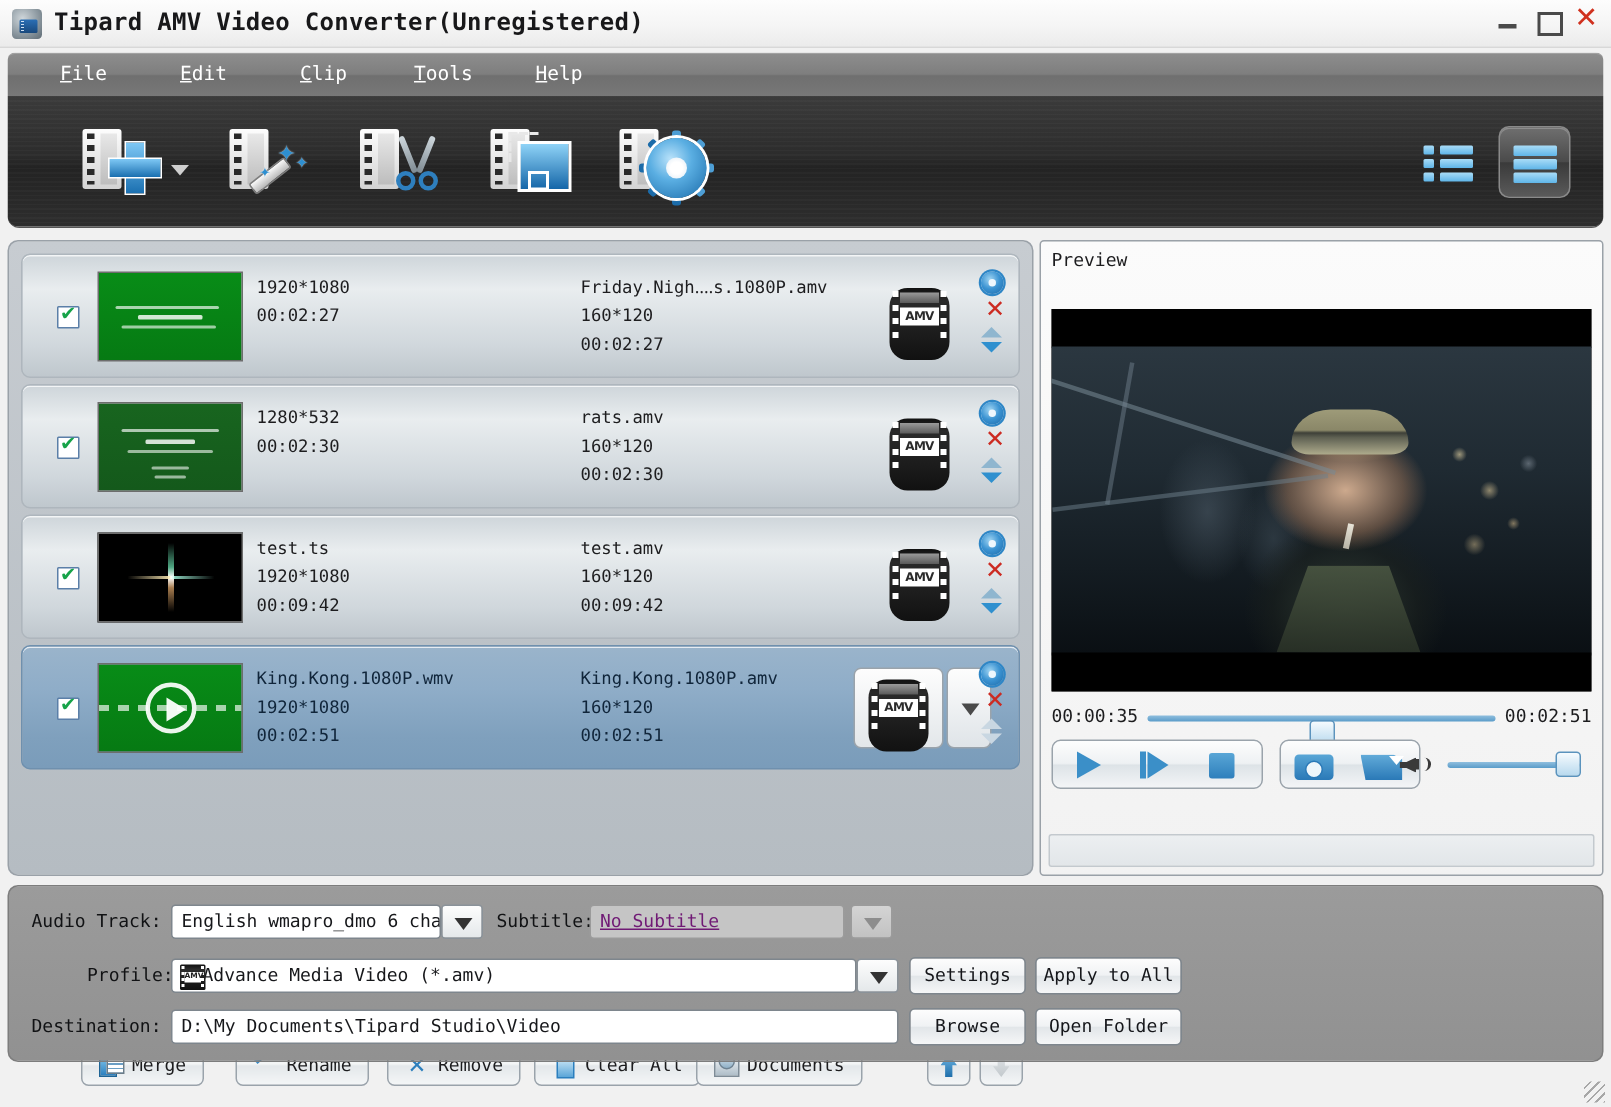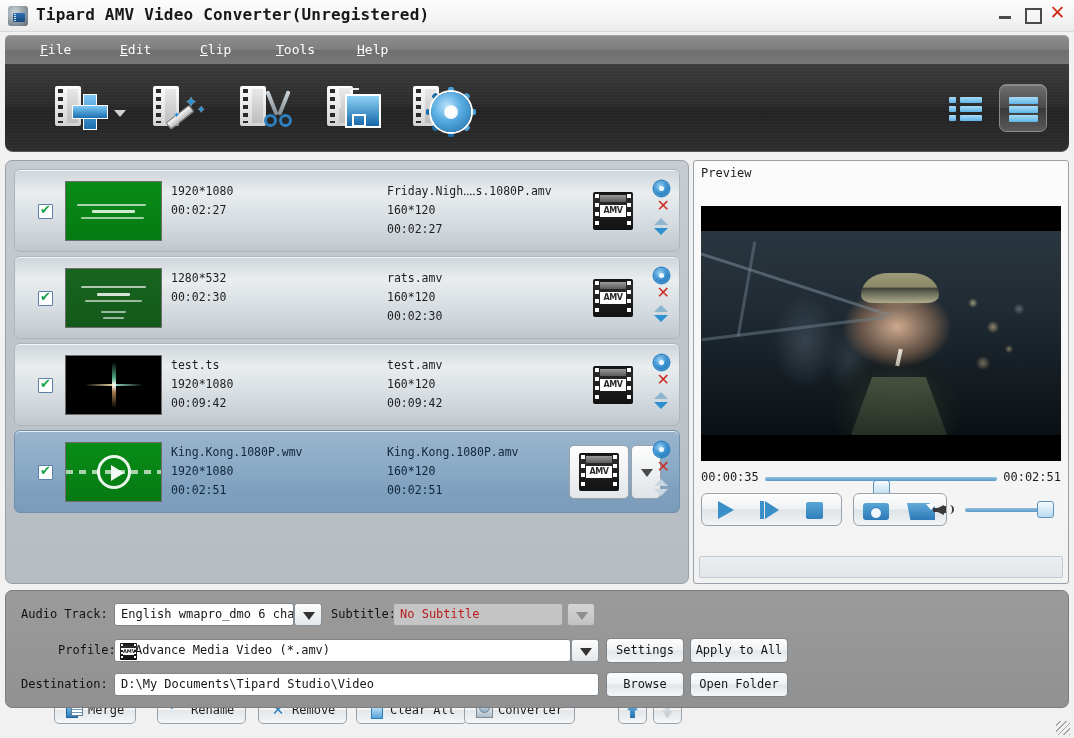--- a/index.html
+++ b/index.html
@@ -202,23 +202,23 @@
     border-top:8px solid transparent; border-bottom:8px solid transparent;
   }
   .play-bars { position:absolute; top:50%; margin-top:-2px; height:4px; width:100%; left:0;
     background: repeating-linear-gradient(to right, rgba(255,255,255,.65) 0 7px, transparent 7px 13px); }
   .col-src { position:absolute; left:156px; top:12px; width:205px; }
   .col-out { position:absolute; left:372px; top:12px; width:190px; }
   .cell-line { font-size:11.5px; color:#1d1d1f; line-height:19px; white-space:nowrap; overflow:hidden; }
   .selected .cell-line { color:#10253a; }
   .cell-line.name { font-size:11.5px; }
   .fmt-icon {
-    position:absolute; left:578px; top:22px; width:40px; height:38px;
+    position:absolute; left:578px; top:22px; width:40px; height:48px;
     background: linear-gradient(to bottom,#111 0%,#2a2a2a 18%,#111 100%);
-    border-radius:2px;
+    border-radius:12px;
   }
   .fmt-icon:before {
     content:""; position:absolute; left:2px; top:2px; width:36px; height:34px;
     background:
       repeating-linear-gradient(to bottom, #fff 0 4px, transparent 4px 9px) left/4px 100% no-repeat,
       repeating-linear-gradient(to bottom, #fff 0 4px, transparent 4px 9px) right/4px 100% no-repeat;
   }
   .fmt-icon .tag {
     position:absolute; left:7px; top:13px; width:26px; height:12px;
     background:#ffffff; color:#2b2b2b; font-size:8px; font-weight:bold;
@@ -421,21 +421,21 @@
     background: linear-gradient(to bottom,#9b9b9b,#919191);
     border:1px solid #7d7d7d; border-radius:7px;
   }
   .blabel { position:absolute; font-size:12px; color:#111214; }
   .bfield {
     position:absolute; height:23px;
     background:#ffffff; border:1px solid #7e868d; border-radius:3px;
     font-size:12px; color:#16171a; padding:0 6px; line-height:21px;
     white-space:nowrap; overflow:hidden;
   }
-  .bfield.disabled { background:#c5c5c5; color:#b91c1c; border-color:#9b9b9b; }
+  .bfield.disabled { background:#c5c5c5; color:#701a75; border-color:#9b9b9b;text-decoration:underline; }
   .bdrop {
     position:absolute; width:28px; height:23px;
     background: linear-gradient(to bottom,#fdfdfd,#dfe3e6);
     border:1px solid #7e868d; border-radius:3px; cursor:pointer;
   }
   .bdrop.disabled { background: linear-gradient(to bottom,#d4d4d4,#c2c2c2); border-color:#9b9b9b; }
   .bdrop:after { content:""; position:absolute; left:8px; top:8px; width:0; height:0;
     border-left:6px solid transparent; border-right:6px solid transparent; border-top:8px solid #333; }
   .bdrop.disabled:after { border-top-color:#8d8d8d; }
   .bdrop.inner {
@@ -716,21 +716,21 @@
     <div class="act-btn" style="left:244px">
       <span class="act-ico ico-x">✕</span>
       <span>Remove</span>
     </div>
     <div class="act-btn" style="left:342px">
       <span class="act-ico ico-clear"></span>
       <span>Clear All</span>
     </div>
     <div class="act-btn" style="left:450px">
       <span class="act-ico ico-prop"></span>
-      <span>Converter</span>
+      <span>Documents</span>
     </div>
     <div class="order-btn" style="left:604px">
       <span class="arr arr-up"></span>
     </div>
     <div class="order-btn" style="left:639px">
       <span class="arr arr-down"></span>
     </div>
   </div>
 </div>
 

